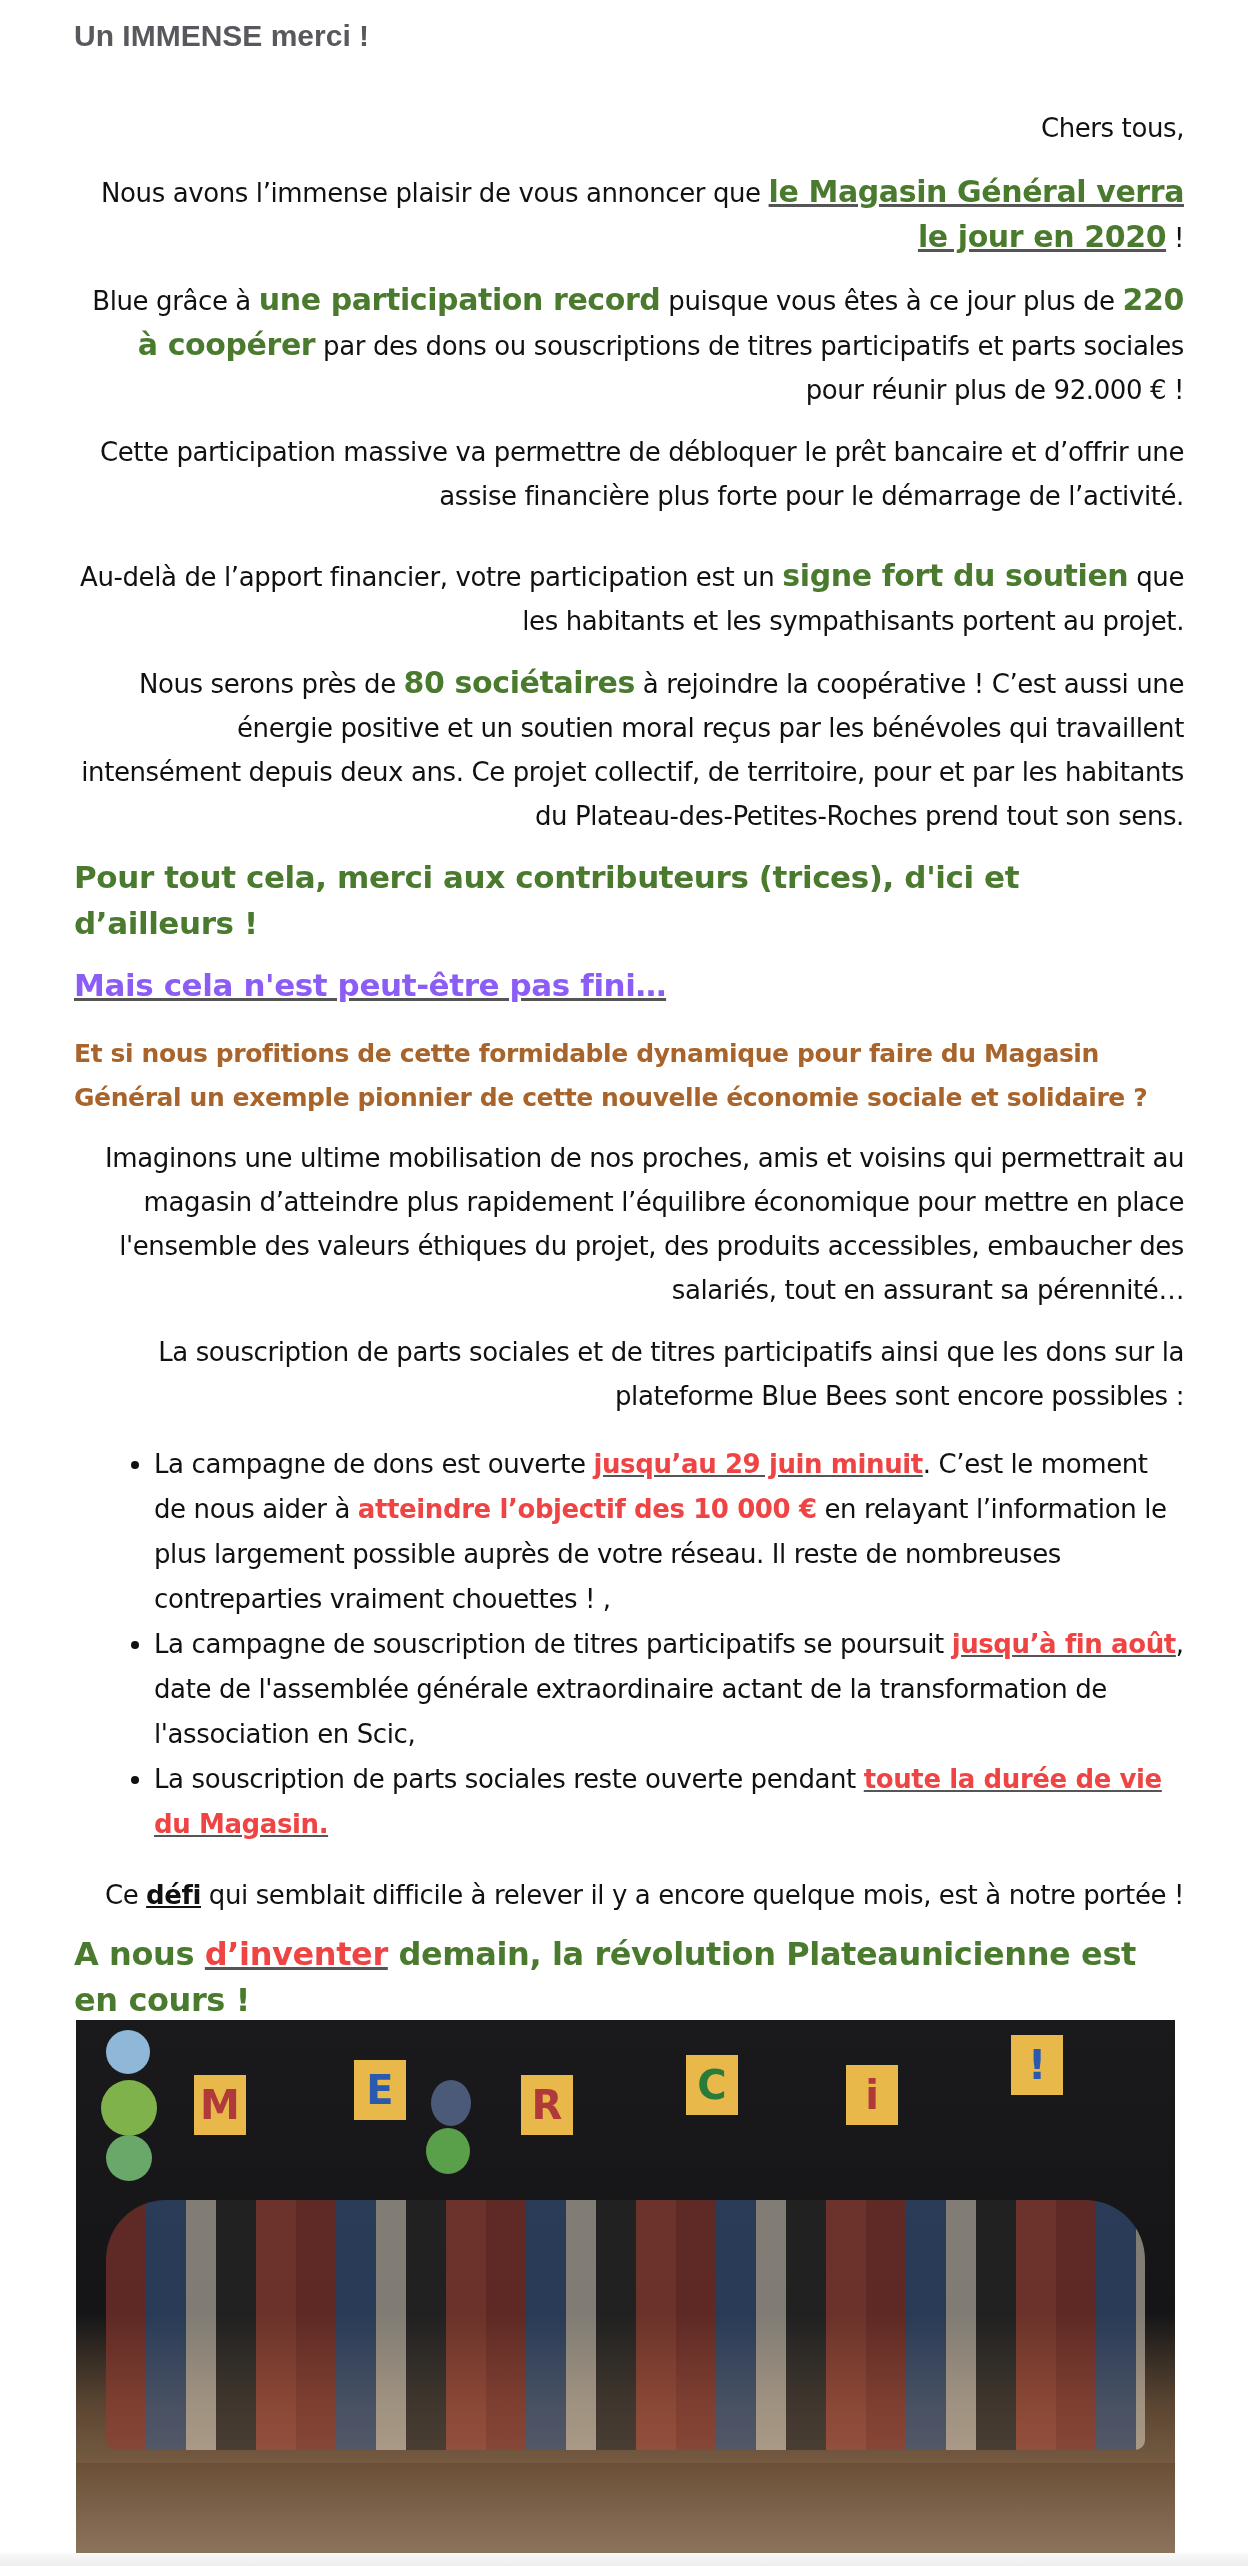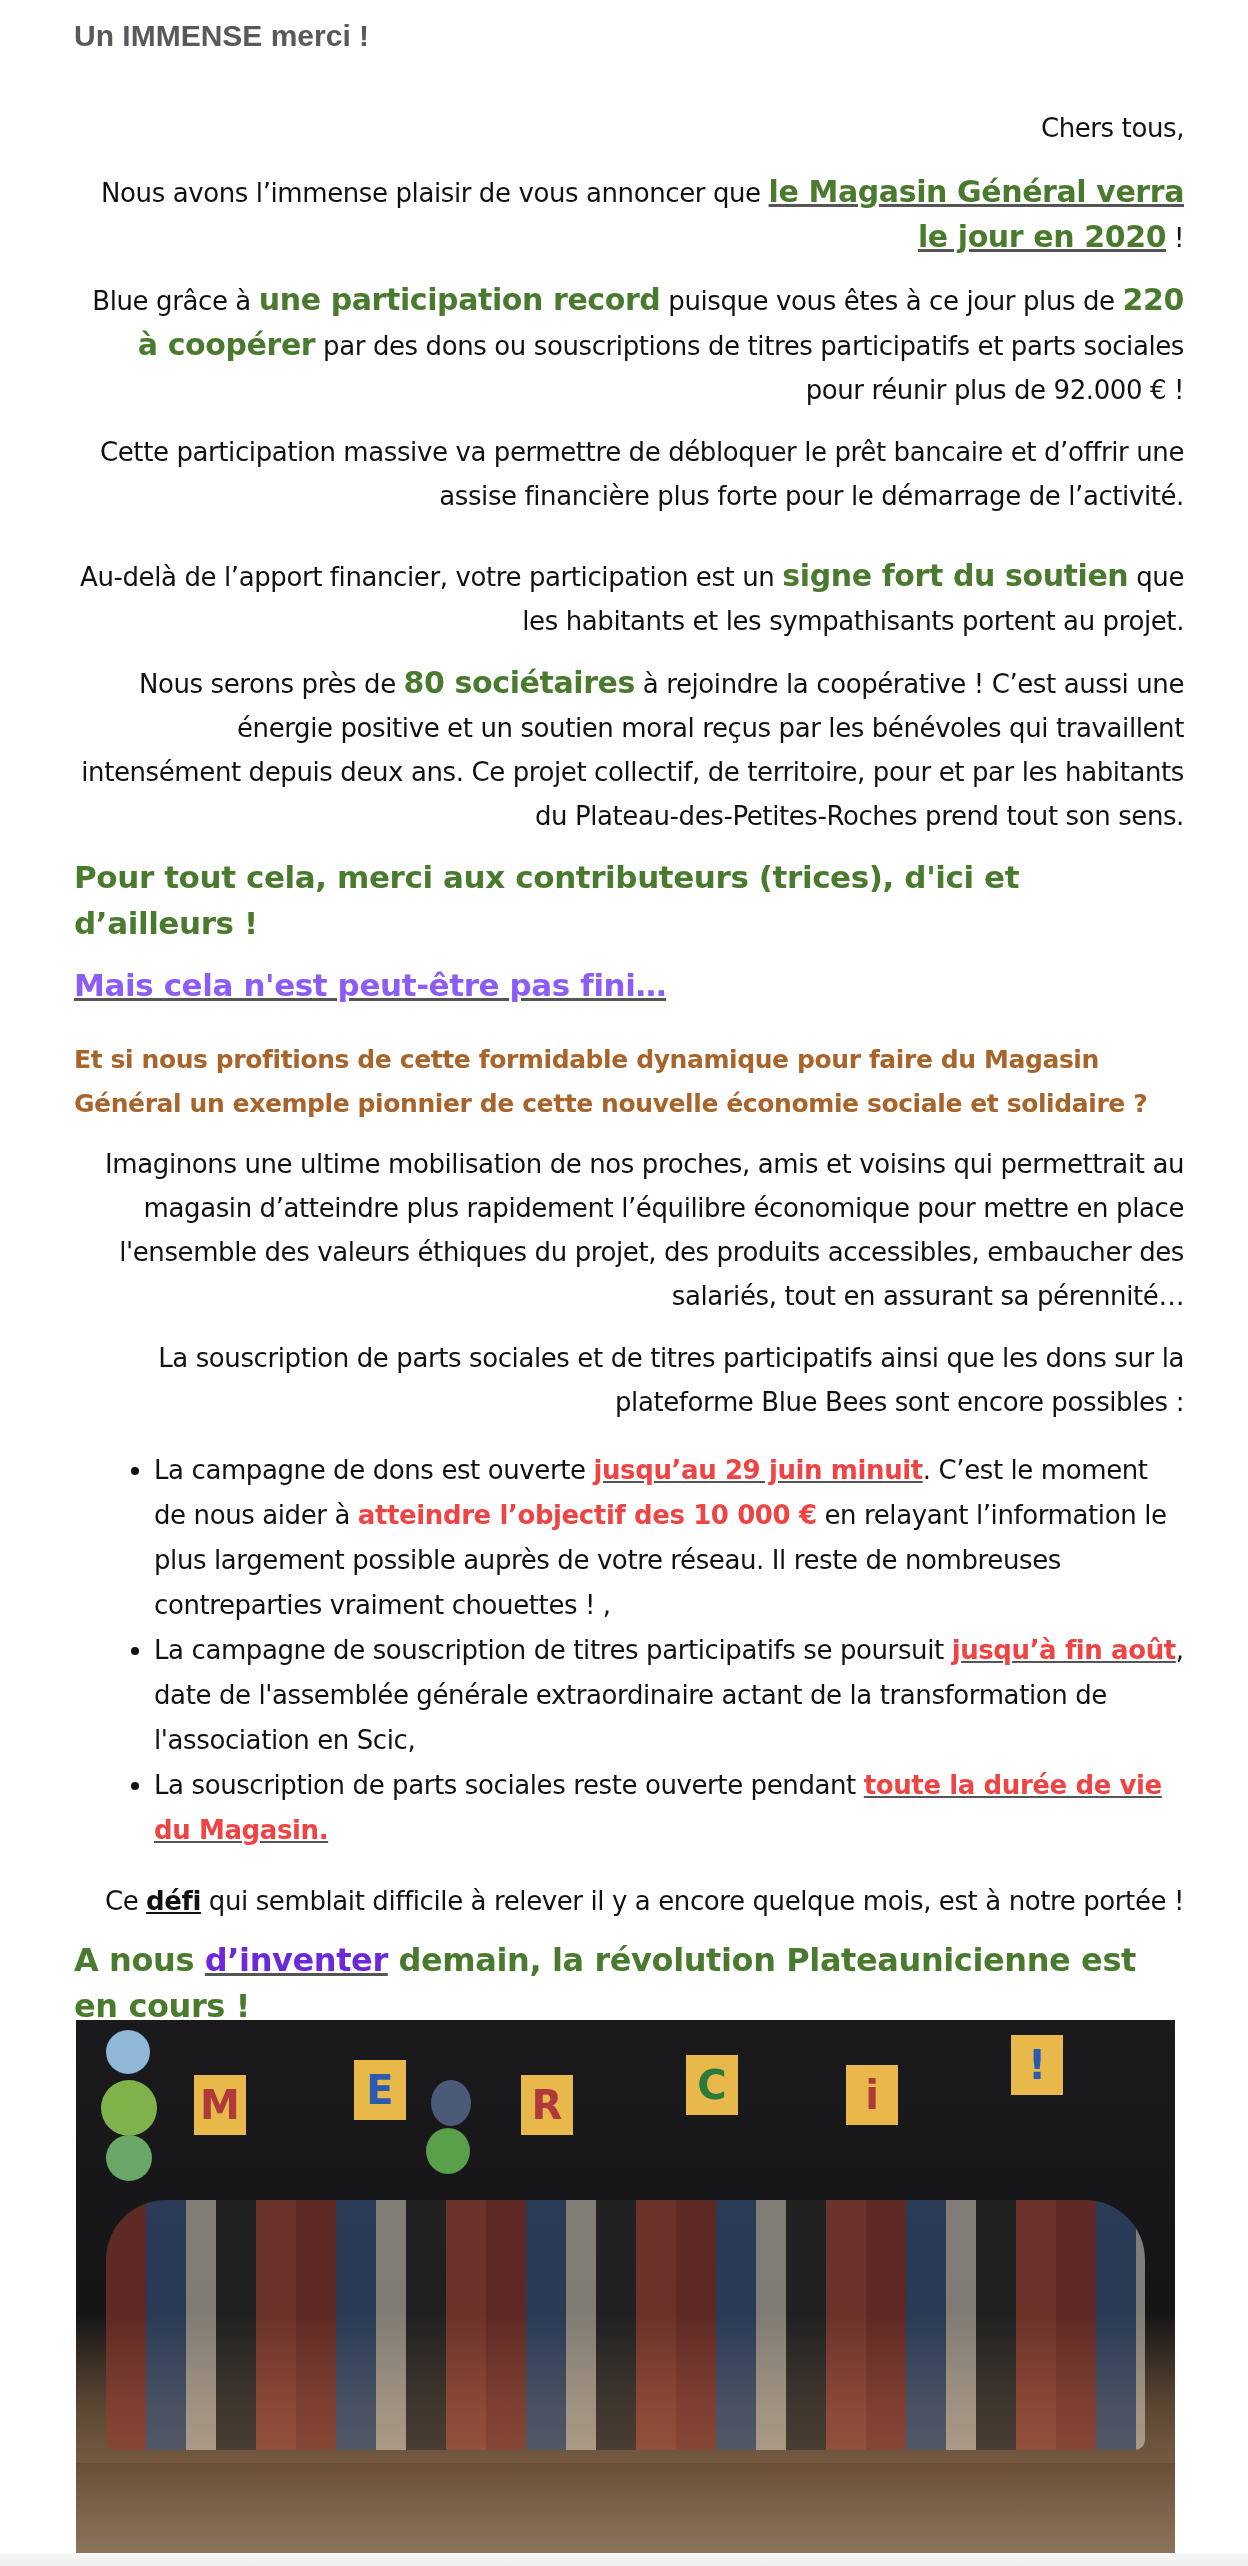--- a/index.html
+++ b/index.html
@@ -51,21 +51,21 @@
   <p style="margin-top:36px">
     <span>Au-delà de l’apport financier, votre participation est un </span><span class="green big">signe fort du soutien</span><span> que les habitants et les sympathisants portent au projet.</span>
   </p>
 
   <p style="margin-top:18px">
     <span>Nous serons près de </span><span class="green big">80 sociétaires</span><span> à rejoindre la coopérative ! C’est aussi une énergie positive et un soutien moral reçus par les bénévoles qui travaillent intensément depuis deux ans. Ce projet collectif, de territoire, pour et par les habitants du Plateau-des-Petites-Roches prend tout son sens.</span>
   </p>
 
   <div class="h-green" style="margin-top:16px">Pour tout cela, merci aux contributeurs (trices), d'ici et d’ailleurs !</div>
   <div class="h-orange link" style="margin-top:16px">Mais cela n'est peut-être pas fini…</div>
-  <div class="h-orange-sm" style="margin-top:30px">Et si nous profitions de cette formidable dynamique pour faire du Magasin Général un exemple pionnier de cette nouvelle économie sociale et solidaire ?</div>
+  <div class="h-orange-sm" style="margin-top:24px">Et si nous profitions de cette formidable dynamique pour faire du Magasin Général un exemple pionnier de cette nouvelle économie sociale et solidaire ?</div>
 
   <p style="margin-top:16px">Imaginons une ultime mobilisation de nos proches, amis et voisins qui permettrait au magasin d’atteindre plus rapidement l’équilibre économique pour mettre en place l'ensemble des valeurs éthiques du projet, des produits accessibles, embaucher des salariés, tout en assurant sa pérennité…</p>
   <p style="margin-top:18px">La souscription de parts sociales et de titres participatifs ainsi que les dons sur la plateforme Blue Bees sont encore possibles :</p>
 
   <ul style="margin-top:24px">
     <li>
       <span>La campagne de dons est ouverte </span><a class="orange link">jusqu’au 29 juin minuit</a><span>. C’est le moment de nous aider à </span><span class="orange">atteindre l’objectif des 10 000 €</span><span> en relayant l’information le plus largement possible auprès de votre réseau. Il reste de nombreuses contreparties vraiment chouettes ! ,</span>
     </li>
     <li>
       <span>La campagne de souscription de titres participatifs se poursuit </span><a class="orange link">jusqu’à fin août</a><span>, date de l'assemblée générale extraordinaire actant de la transformation de l'association en Scic,</span>
@@ -73,21 +73,21 @@
     <li>
       <span>La souscription de parts sociales reste ouverte pendant </span><a class="orange link">toute la durée de vie du Magasin.</a>
     </li>
   </ul>
 
   <p style="margin-top:26px">
     <span>Ce </span><span style="font-weight:bold;text-decoration:underline">défi</span><span> qui semblait difficile à relever il y a encore quelque mois, est à notre portée !</span>
   </p>
 
   <div class="h-green" style="margin-top:14px;font-size:32px">
-    <span>A nous </span><a class="link" style="color:#6d28d9">d’inventer</a><span> demain, la révolution Plateaunicienne est en cours !</span>
+    <span>A nous </span><a class="link" style="color:#ef4444">d’inventer</a><span> demain, la révolution Plateaunicienne est en cours !</span>
   </div>
 </div>
 
 <div class="photo" title="Photo de groupe des bénévoles tenant les lettres MERCI !">
   <div class="lantern" style="left:30px;top:10px;width:44px;height:44px;background:#8fb8d8"></div>
   <div class="lantern" style="left:25px;top:60px;width:56px;height:56px;background:#7fb24a"></div>
   <div class="lantern" style="left:30px;top:115px;width:46px;height:46px;background:#6aa86a"></div>
   <div class="lantern" style="left:355px;top:60px;width:40px;height:46px;background:#4a5a78"></div>
   <div class="lantern" style="left:350px;top:108px;width:44px;height:46px;background:#5aa04a"></div>
   <div class="sign" style="left:118px;top:55px;color:#b03a3a">M</div>

